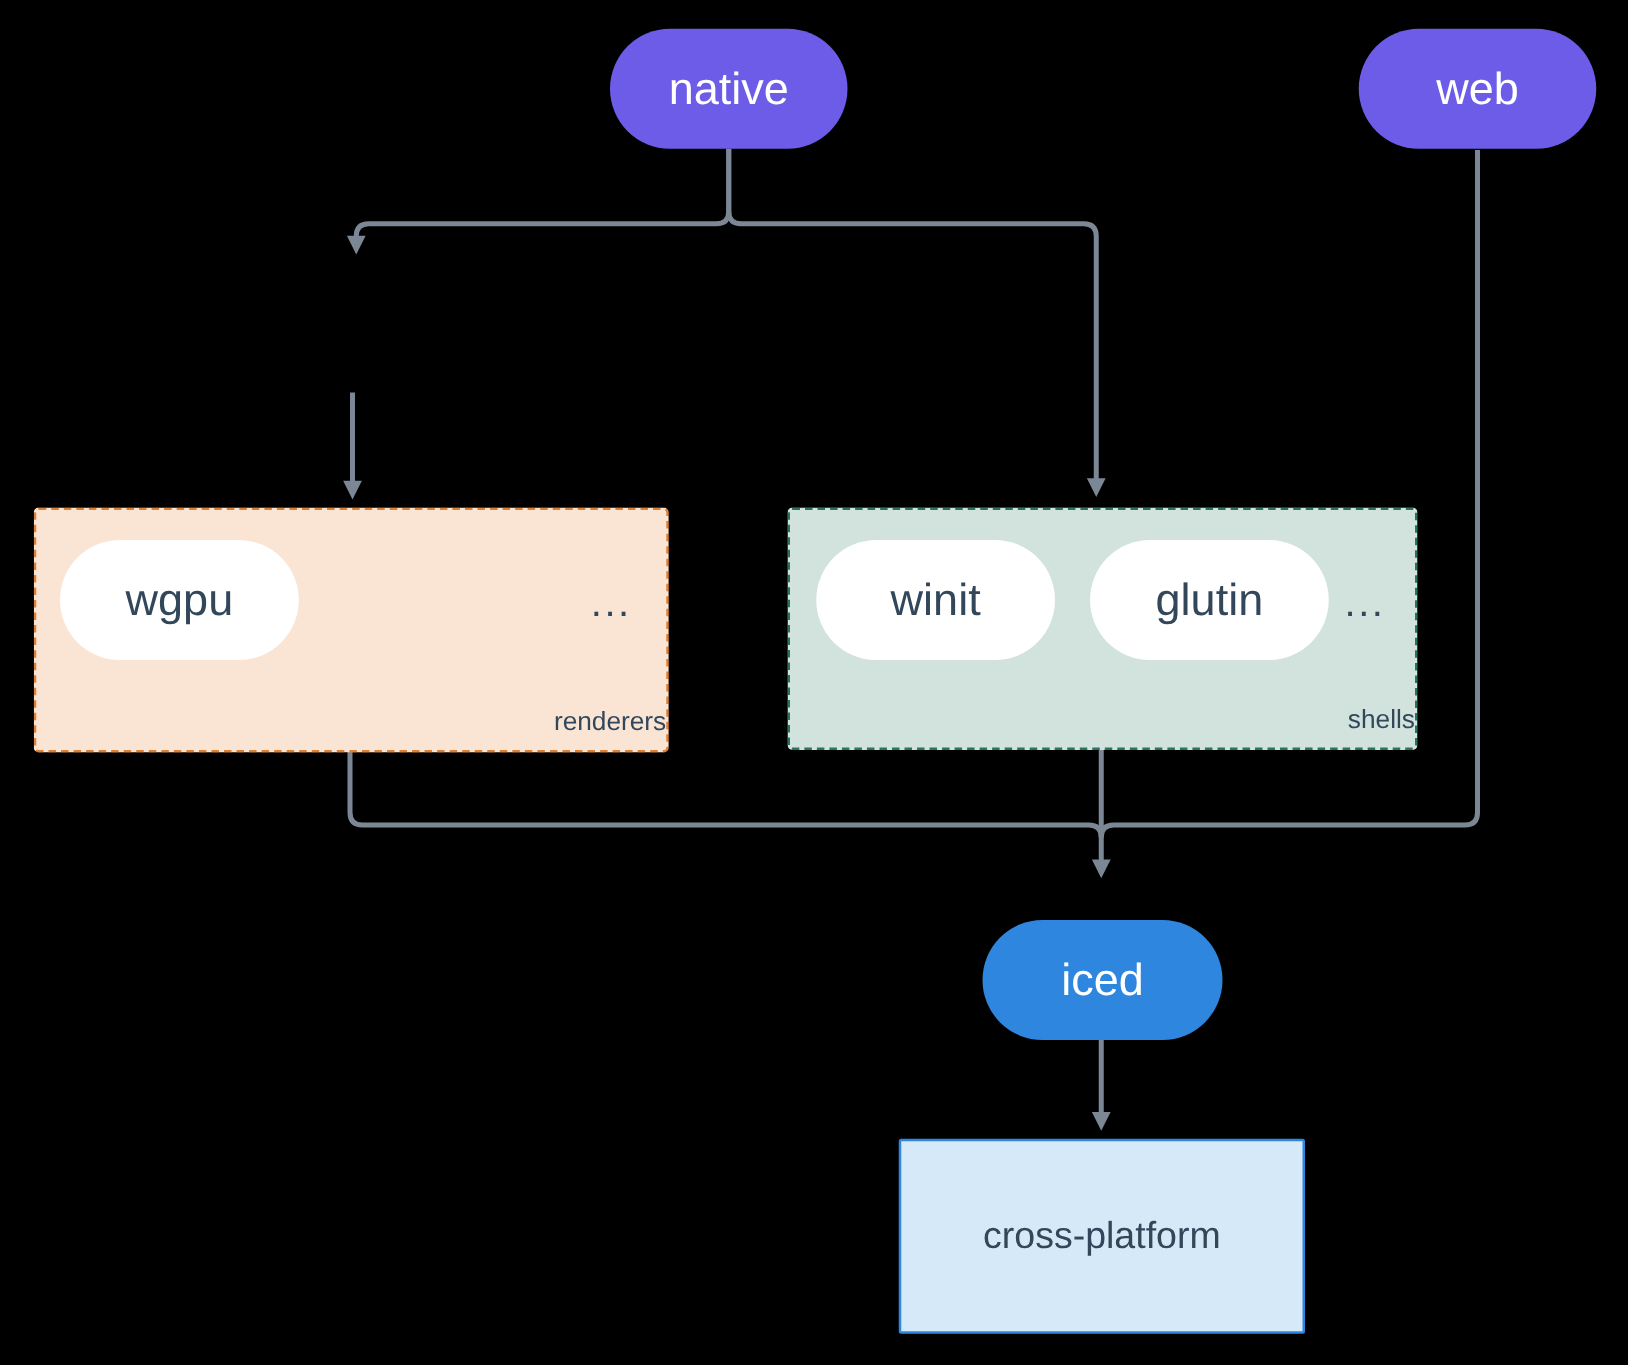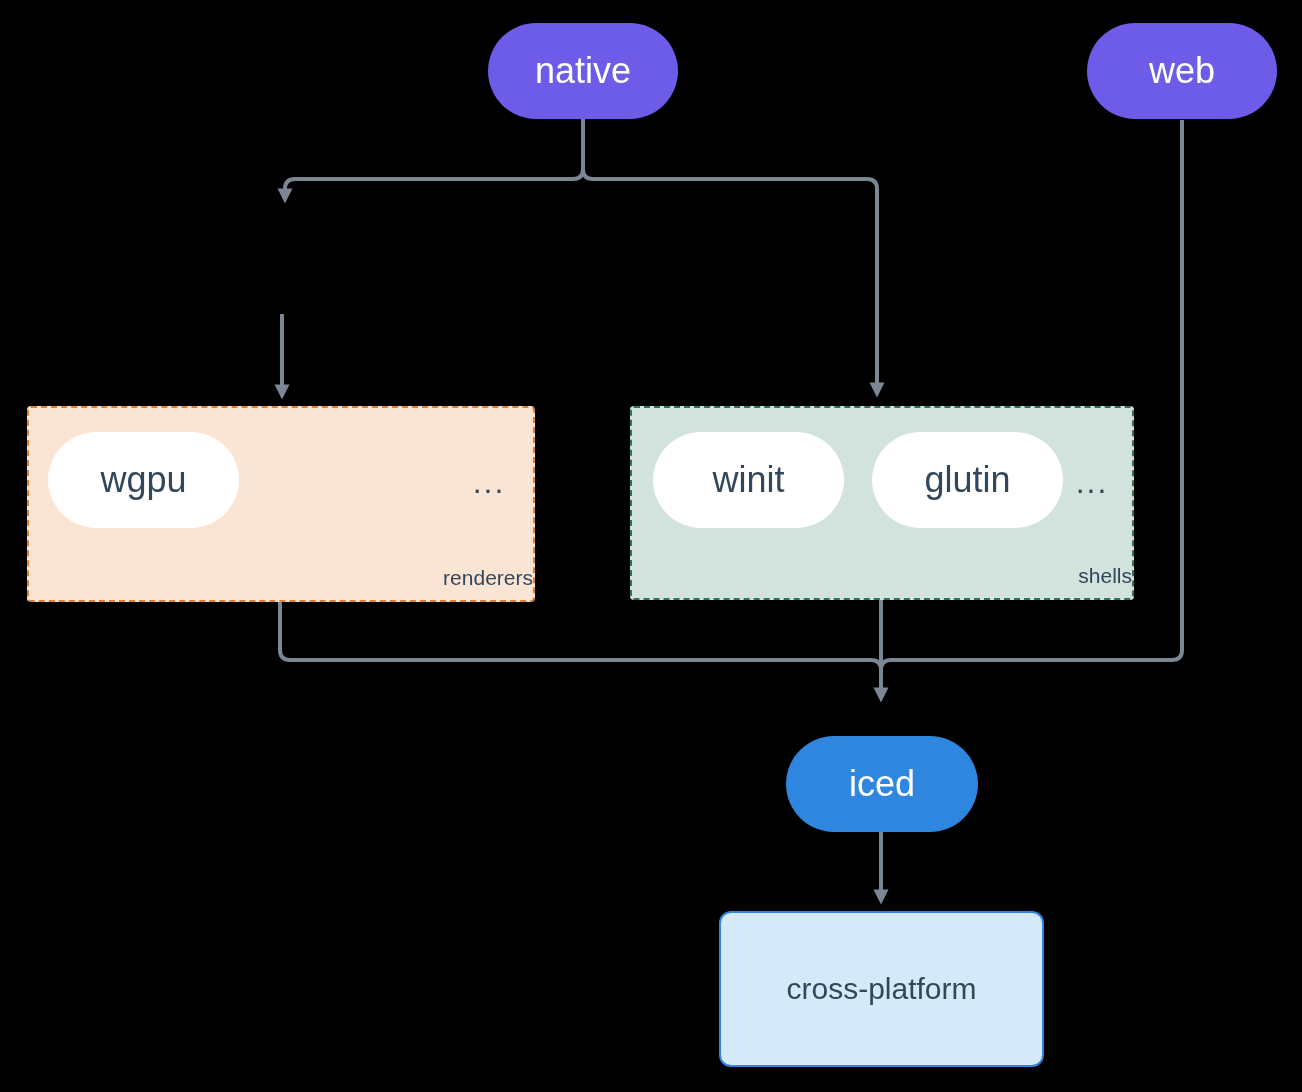--- a/index.html
+++ b/index.html
@@ -70,21 +70,21 @@
     font-size:32px;letter-spacing:2px;
     color:var(--text-dark);
   }
 
   .app-box{
     position:absolute;
     left:719px;top:911px;width:325px;height:156px;
     box-sizing:border-box;
     background:var(--app-fill);
     border:2px solid var(--app-border);
-    border-radius:12px;
+    border-radius:2px;
     display:flex;flex-direction:row;align-items:center;justify-content:center;
     font-size:30px;line-height:46px;
     color:var(--text-dark);
   }
 </style>
 </head>
 <body>
 
 <div class="canvas">
 

